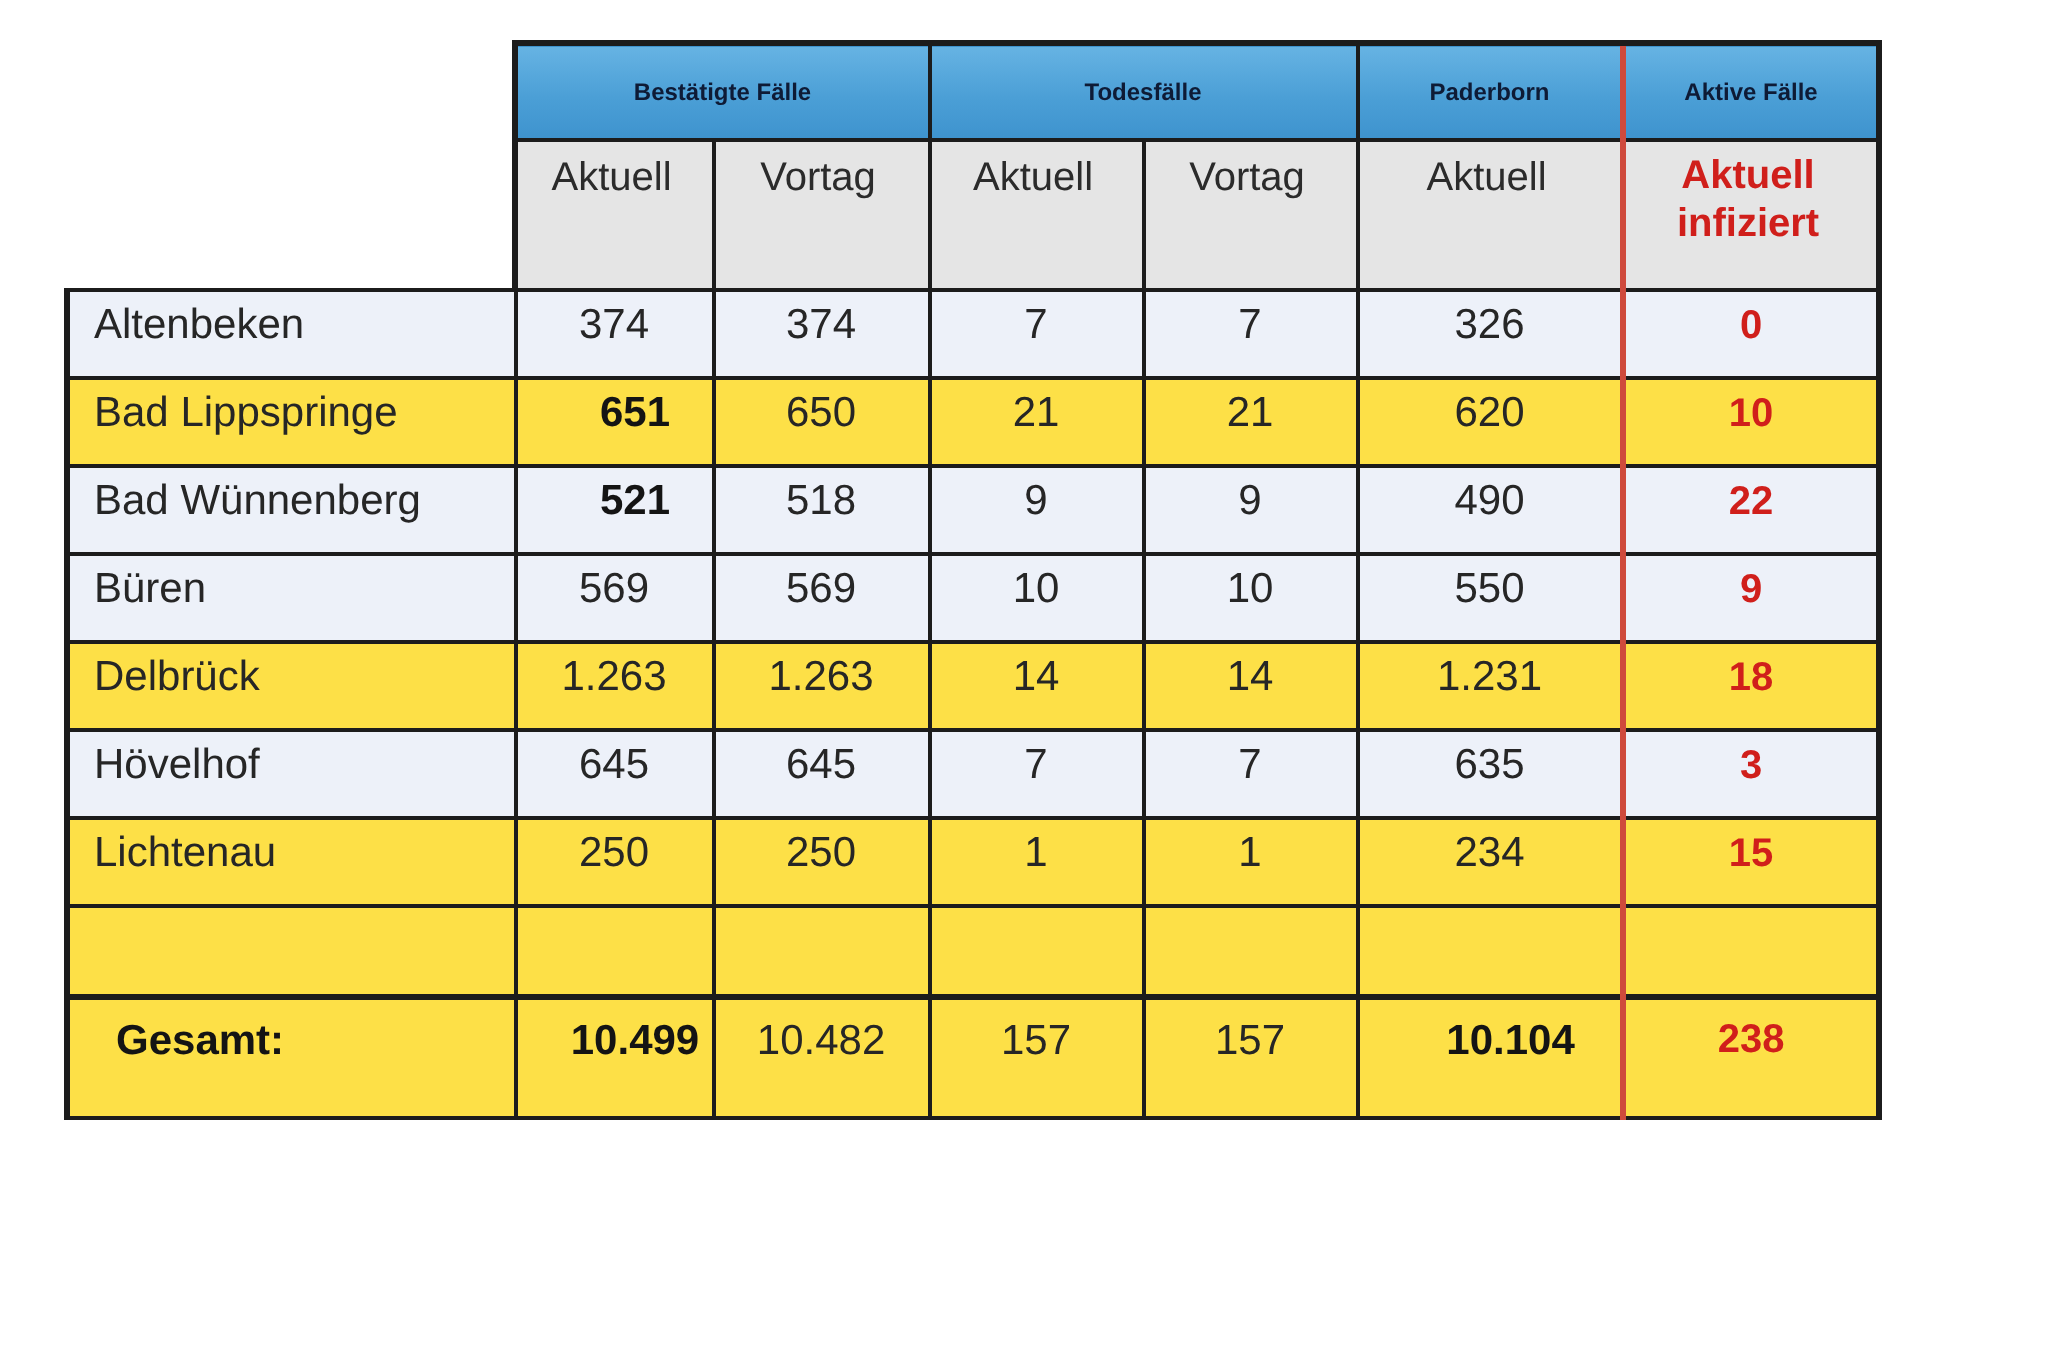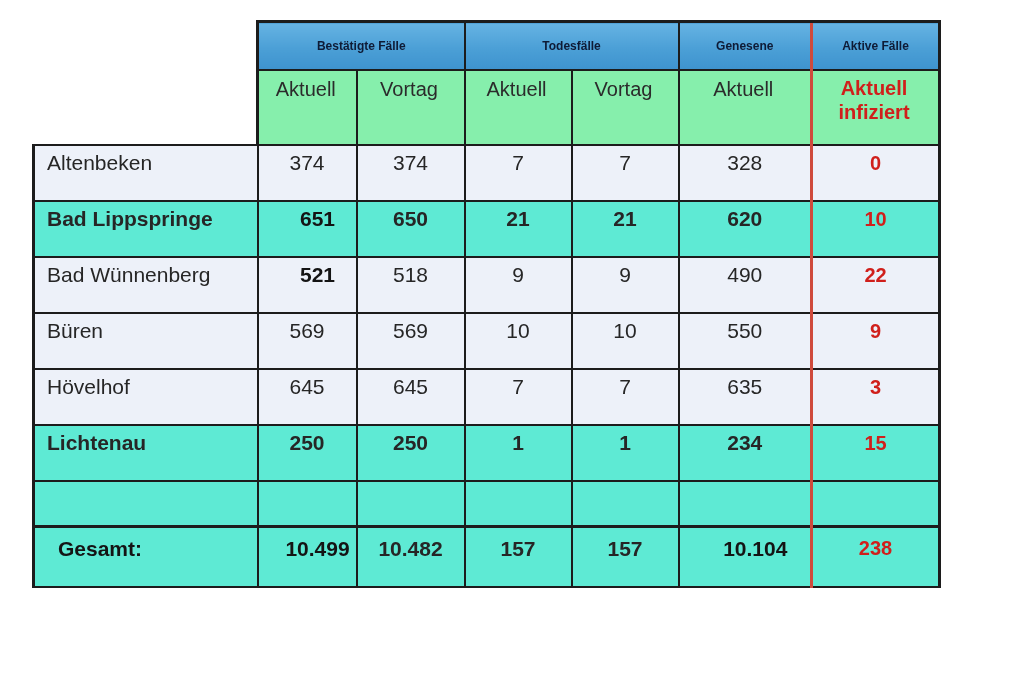--- a/index.html
+++ b/index.html
@@ -30,50 +30,50 @@
     background: linear-gradient(180deg, #66b3e3 0%, #4b9fd6 55%, #3e93ce 100%);
     color: #0e1b36;
     font-size: 12px;
     font-weight: bold;
     vertical-align: middle;
     padding: 0;
     text-align: center;
   }
   tr.h2 { height: 75px; }
   tr.h2 th {
-    background: #86efac;
+    background: #e5e5e5;
     font-weight: normal;
     color: #2b2b2b;
     font-size: 20px;
     vertical-align: top;
     padding: 7px 3px 0 0;
     text-align: center;
   }
   tr.h2 th.active-h {
     font-weight: bold;
     color: #d01f1b;
     white-space: pre-line;
     line-height: 1.2;
     padding-top: 5px;
   }
 
-  tbody tr { height: 56px; }
+  tbody tr { height: 44px; }
   tbody tr.empty { height: 46px; }
   tbody tr.gesamt { height: 60px; }
 
   td {
     font-size: 21px;
     color: #262626;
     text-align: center;
     vertical-align: top;
     padding: 5px 2px 0 2px;
   }
   td.name { text-align: left; padding-left: 12px; }
   tr.light td { background: #edf1f9; }
-  tr.blue td  { background: #5eead4; font-weight: bold; }
+  tr.blue td  { background: #fde047; }
   td.red { color: #d01f1b; font-weight: bold; font-size: 20px; padding-top: 6px; }
   td.b { font-weight: bold; color: #141414; padding-left: 23px; }
   tr.gesamt td { padding-top: 9px; }
 </style>
 </head>
 <body>
 
 <table class="covid">
   <colgroup>
     <col style="width:224px">
@@ -82,42 +82,42 @@
     <col style="width:107px">
       <col style="width:107px">
       <col style="width:133px">
     <col style="width:128px">
   </colgroup>
   <thead>
     <tr class="h1">
       <td class="ghost"></td>
       <th colspan="2" class="bt bl">Bestätigte Fälle</th>
       <th colspan="2" class="bt">Todesfälle</th>
-      <th class="bt">Genesene</th>
+      <th class="bt">Paderborn</th>
       <th class="bt rl br">Aktive Fälle</th>
     </tr>
     <tr class="h2">
       <td class="ghost"></td>
       <th class="bl">Aktuell</th>
       <th>Vortag</th>
       <th>Aktuell</th>
       <th>Vortag</th>
       <th>Aktuell</th>
       <th class="active-h rl br">Aktuell
 infiziert</th>
     </tr>
   </thead>
   <tbody>
     <tr class="light">
       <td class="name bl">Altenbeken</td>
       <td>374</td>
       <td>374</td>
       <td>7</td>
       <td>7</td>
-      <td>328</td>
+      <td>326</td>
       <td class="red rl br">0</td>
     </tr>
     <tr class="blue">
       <td class="name bl">Bad Lippspringe</td>
       <td class="b">651</td>
       <td>650</td>
       <td>21</td>
       <td>21</td>
       <td>620</td>
       <td class="red rl br">10</td>
@@ -132,20 +132,29 @@
       <td class="red rl br">22</td>
     </tr>
     <tr class="light">
       <td class="name bl">Büren</td>
       <td>569</td>
       <td>569</td>
       <td>10</td>
       <td>10</td>
       <td>550</td>
       <td class="red rl br">9</td>
+    </tr>
+    <tr class="blue">
+      <td class="name bl">Delbrück</td>
+      <td>1.263</td>
+      <td>1.263</td>
+      <td>14</td>
+      <td>14</td>
+      <td>1.231</td>
+      <td class="red rl br">18</td>
     </tr>
     <tr class="light">
       <td class="name bl">Hövelhof</td>
       <td>645</td>
       <td>645</td>
       <td>7</td>
       <td>7</td>
       <td>635</td>
       <td class="red rl br">3</td>
     </tr>

